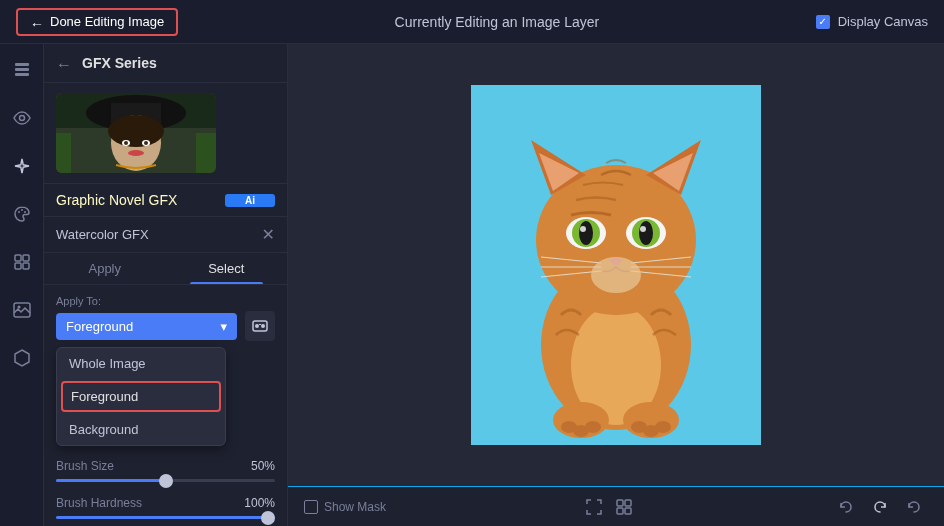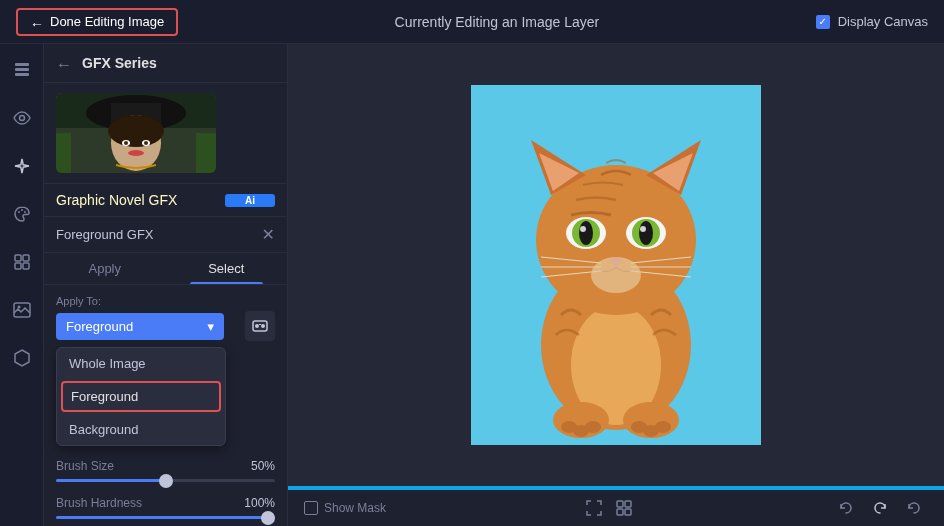--- a/index.html
+++ b/index.html
@@ -202,21 +202,21 @@
 
     
     .section-label {
       font-size: 11px;
       color: #7a7f9a;
       padding: 10px 12px 4px;
     }
     .apply-to-row {
       display: flex;
       align-items: center;
-      gap: 21px;
+      gap: 8px;
       padding: 0 12px 10px;
       position: relative;
     }
     .dropdown-select {
       flex: 1;
       background: #4a7cf7;
       border: none;
       border-radius: 4px;
       color: #fff;
       padding: 6px 10px;
@@ -335,21 +335,21 @@
     
     .cat-svg {
       width: 100%;
       height: 100%;
     }
 
     
     .bottom-toolbar {
       height: 40px;
       background: #1e2130;
-      border-top: 4px solid #0ea5e9;
+      border-top: 1px solid #0ea5e9;
       display: flex;
       align-items: center;
       justify-content: space-between;
       padding: 0 16px;
     }
     .show-mask-row {
       display: flex;
       align-items: center;
       gap: 6px;
       font-size: 12px;
@@ -532,21 +532,21 @@
         </svg>
       </div>
     </div>
 
     <div class="layer-name-row">
       <span class="layer-name">Graphic Novel GFX</span>
       <span class="ai-badge">Ai</span>
     </div>
 
     <div class="filter-row">
-      <span class="filter-name">Foreground GFX</span>
+      <span class="filter-name">Watercolor GFX</span>
       <span class="close-btn">✕</span>
     </div>
 
     <div class="tabs-row">
       <div class="tab">
         <span>Apply</span>
       </div>
       <div class="tab active">
         <span>Select</span>
       </div>

